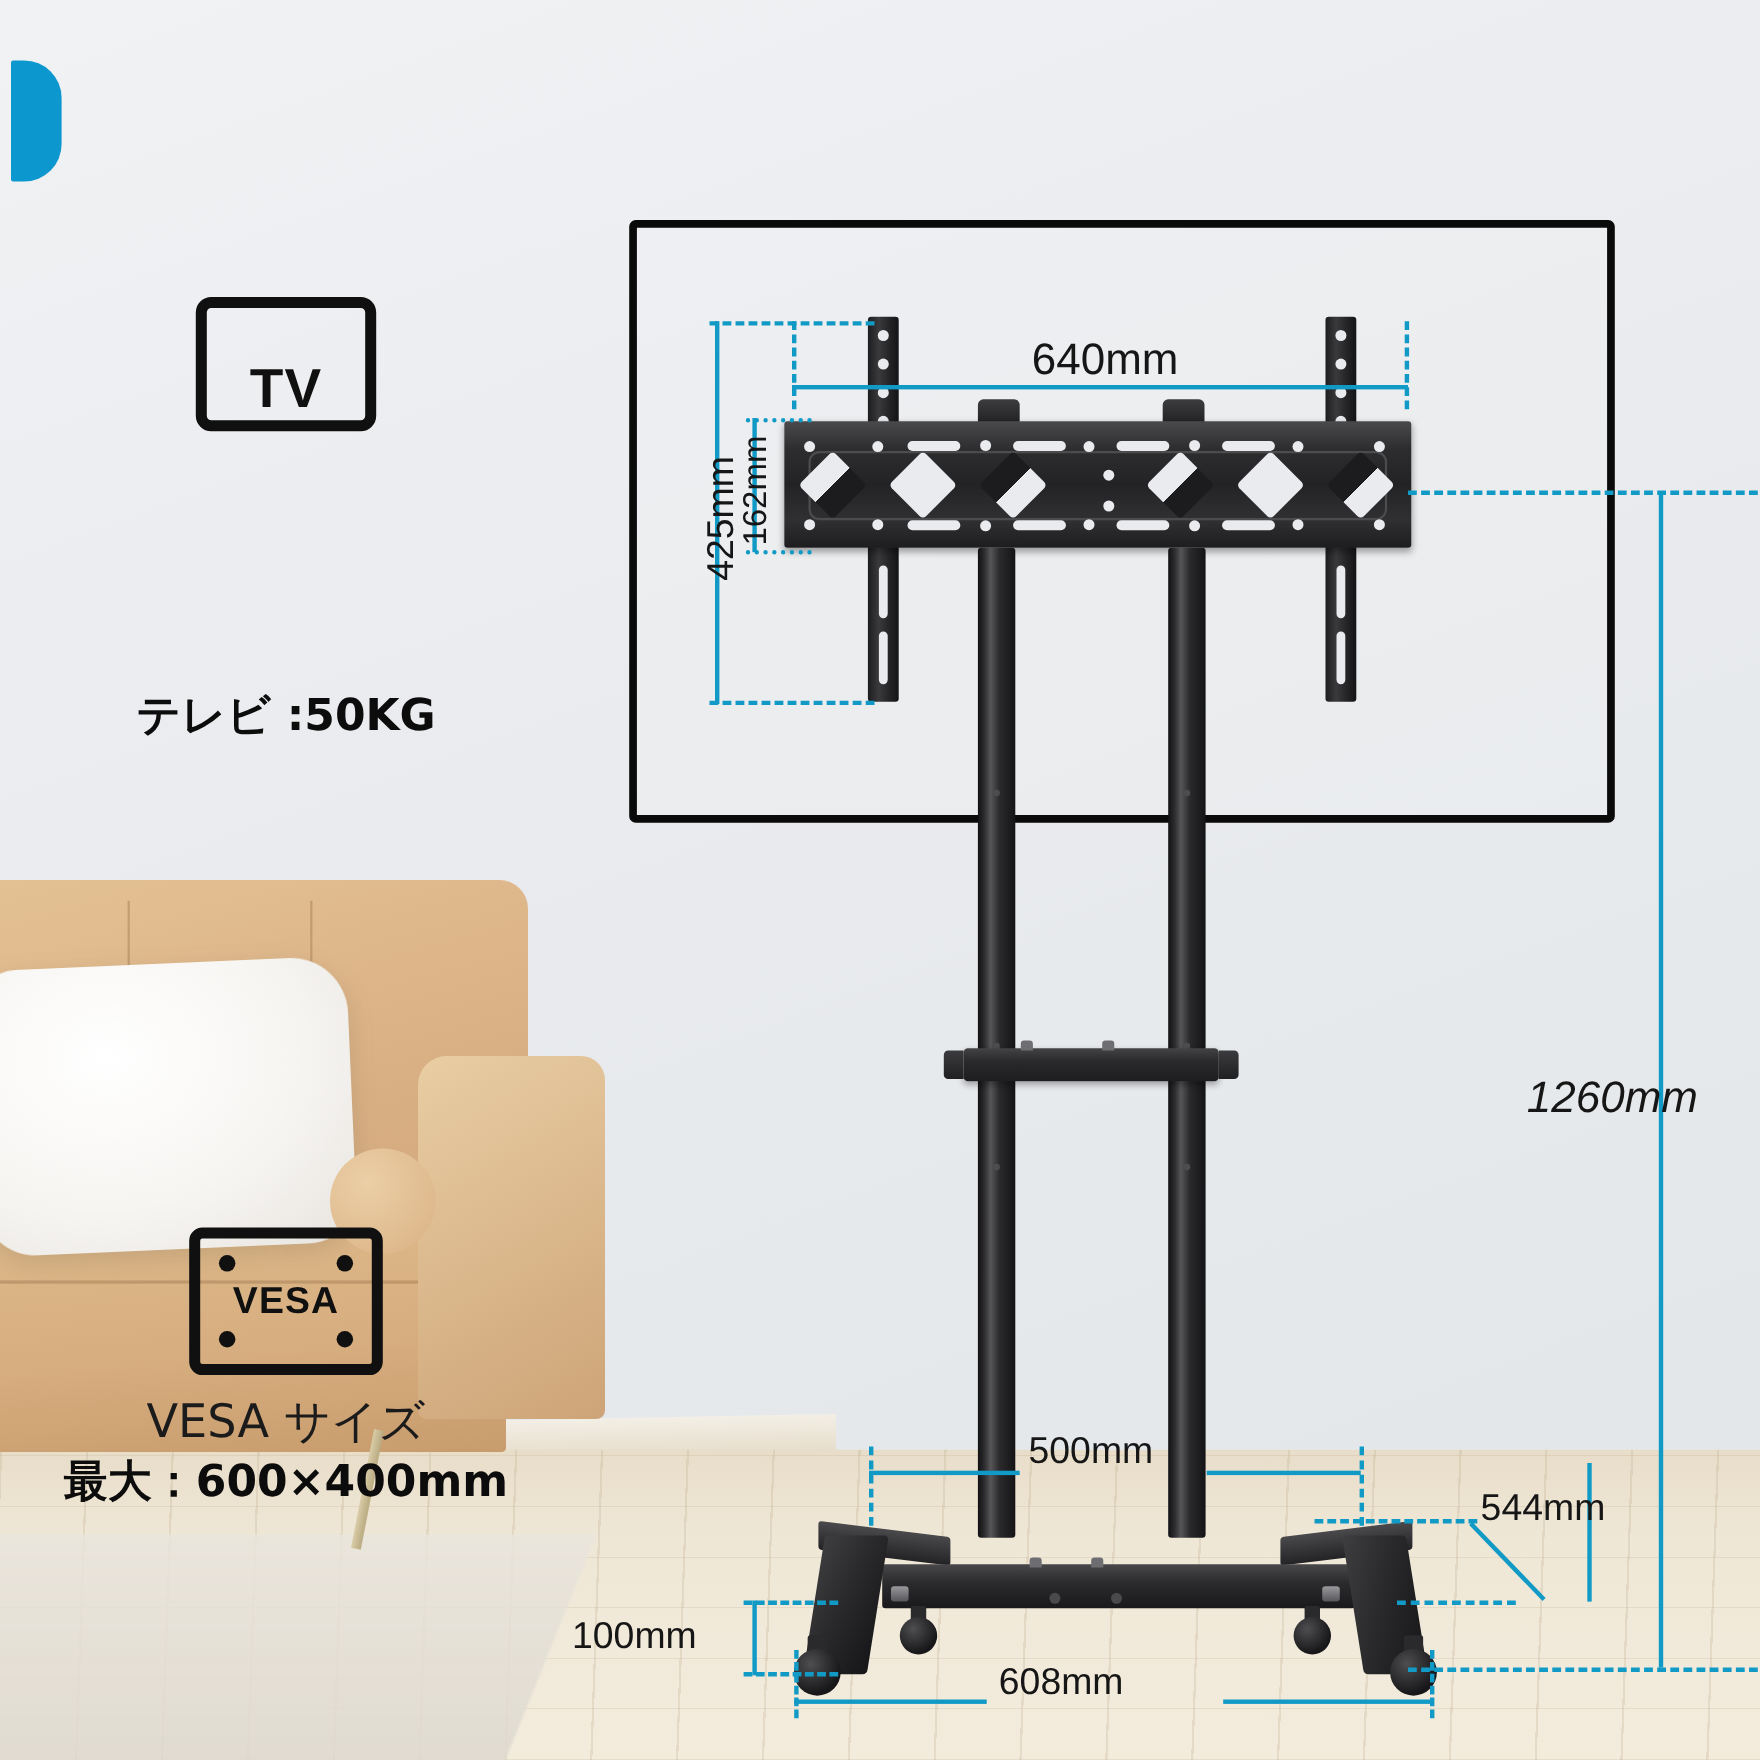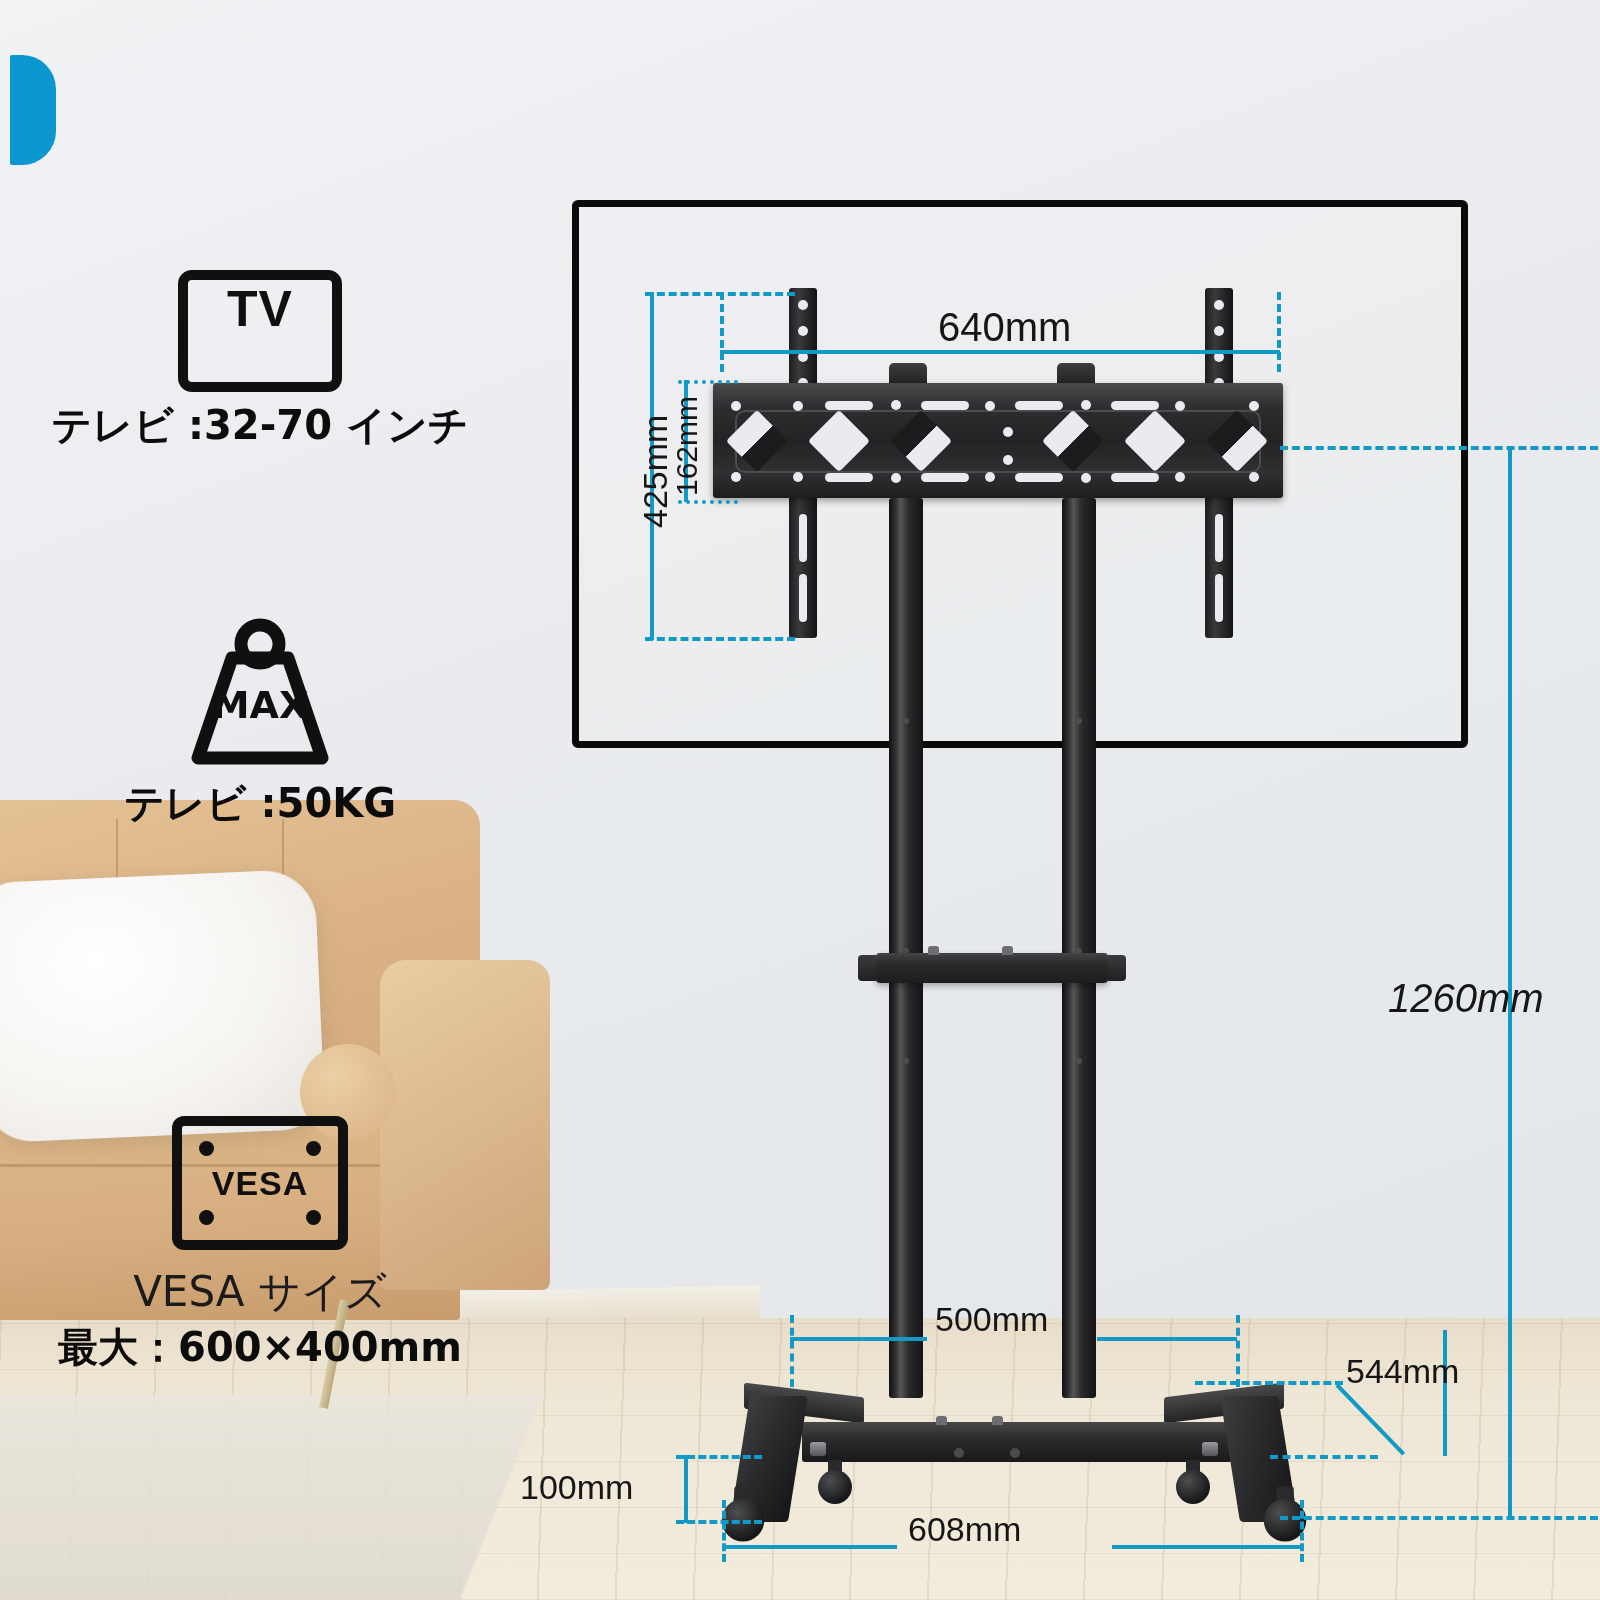--- a/index.html
+++ b/index.html
@@ -112,21 +112,21 @@
     font-size: 42px; color: #1b1b1b; font-weight: 400; margin-top: 14px;
     font-family: "DejaVu Sans", "Liberation Sans", sans-serif;
   }
   .spec-value {
     font-size: 40px; color: #0c0c0c; font-weight: 700; margin-top: 8px; line-height: 1.26;
     font-family: "DejaVu Sans", "Liberation Sans", sans-serif;
   }
 
   
   .tv-icon { width: 164px; height: 122px; border: 10px solid #101010; border-radius: 14px;
-             display: flex; align-items: flex-start; justify-content: center; }
+             display: flex; align-items: flex-end; justify-content: center; }
   .tv-icon span { font-size: 50px; font-weight: 700; color: #101010; letter-spacing: 1px; }
 
   
   .vesa-icon { width: 176px; height: 134px; border: 10px solid #101010; border-radius: 12px;
                position: relative; display: flex; align-items: center; justify-content: center; }
   .vesa-icon span { font-size: 34px; font-weight: 700; color: #101010; letter-spacing: 1px; }
   .vesa-icon i { position: absolute; width: 15px; height: 15px; background: #101010; border-radius: 50%; }
   .vesa-icon i.tl { left: 17px; top: 15px; }
   .vesa-icon i.tr { right: 17px; top: 15px; }
   .vesa-icon i.bl { left: 17px; bottom: 15px; }
@@ -384,31 +384,23 @@
 </div>
 
 <div id="spec-column">
 
   <div class="spec-block" style="top:0;">
     <div class="spec-icon-wrap">
       <div class="tv-icon">
         <span>TV</span>
       </div>
     </div>
-    <div class="spec-value">テレビ :32-70 インチ</div>
   </div>
 
   <div class="spec-block" style="top:348px;">
-    <div class="spec-icon-wrap">
-      <svg width="176" height="152" viewBox="0 0 176 152">
-        <circle cx="88" cy="26" r="19" fill="none" stroke="#101010" stroke-width="13"></circle>
-        <path d="M60 40 L116 40 L150 140 L26 140 Z" fill="none" stroke="#101010" stroke-width="13" stroke-linejoin="round"></path>
-        <text x="88" y="100" text-anchor="middle" font-family="DejaVu Sans, Liberation Sans, sans-serif" font-size="38" font-weight="700" fill="#101010">MAX</text>
-      </svg>
-    </div>
     <div class="spec-value">テレビ :50KG</div>
   </div>
 
   <div class="spec-block" style="top:846px;">
     <div class="spec-icon-wrap">
       <div class="vesa-icon">
         <i class="tl"></i>
           <i class="tr"></i>
           <i class="bl"></i>
           <i class="br"></i>

